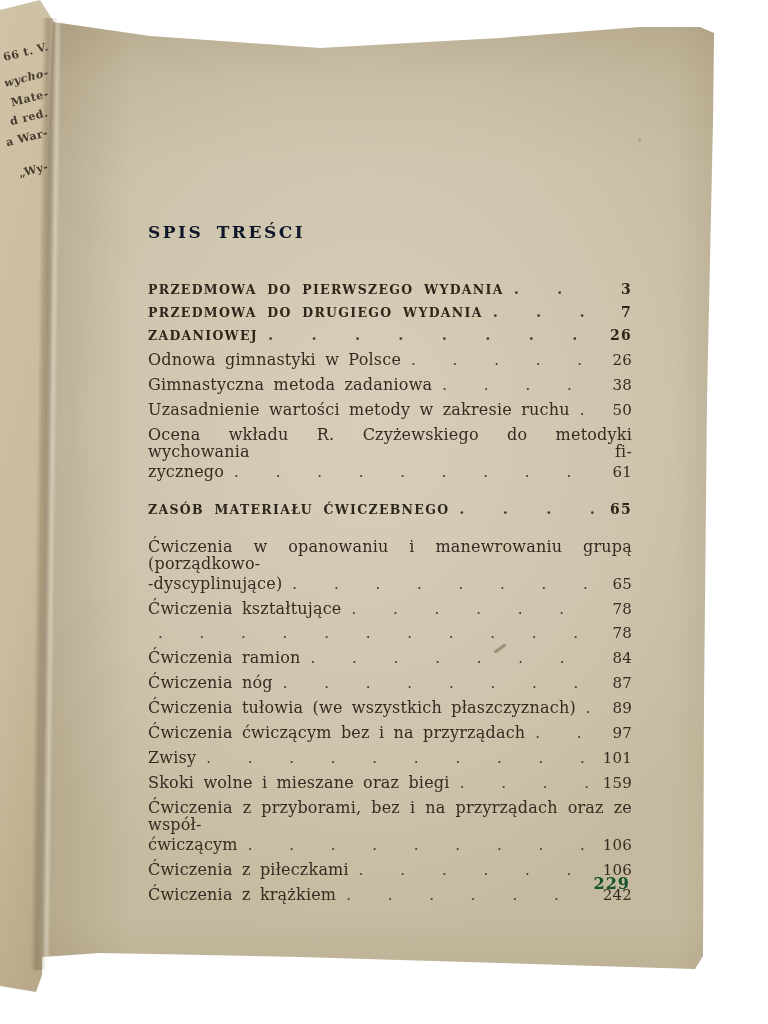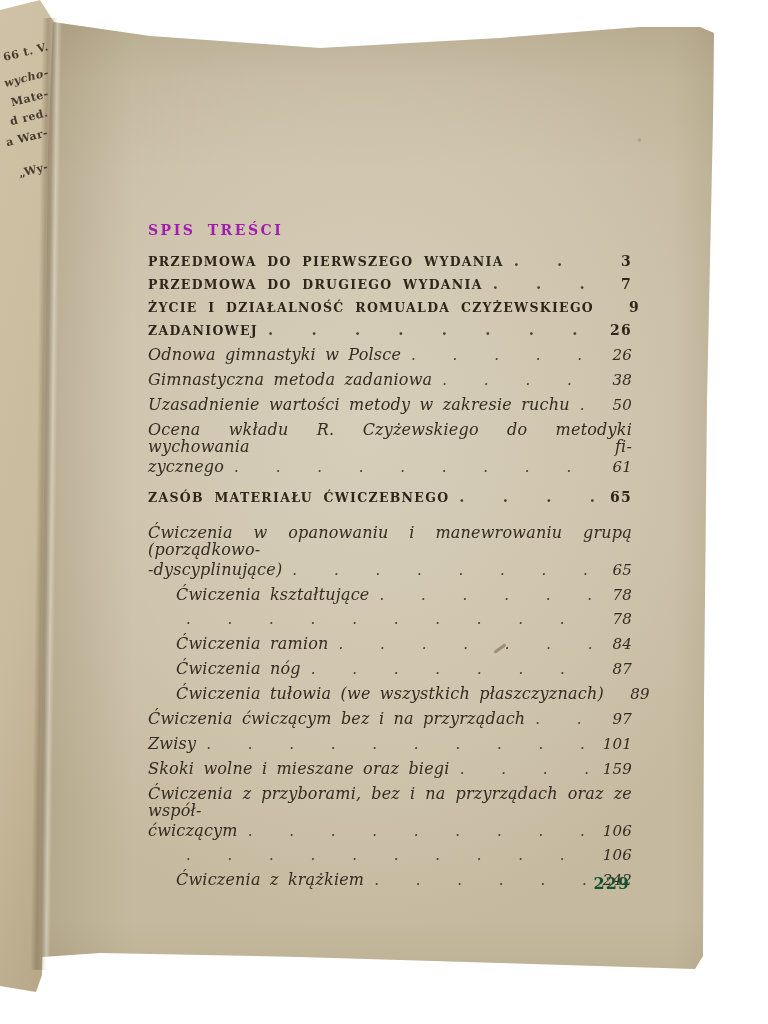--- a/index.html
+++ b/index.html
@@ -59,32 +59,32 @@
     transform:rotate(.7deg);transform-origin:top center;
     pointer-events:none;
   }
   .speck{position:absolute;background:rgba(90,75,55,.45);border-radius:2px;}
   .speck.s1{left:455px;top:627px;width:14px;height:3px;transform:rotate(-35deg);}
   .speck.s2{left:600px;top:118px;width:3px;height:4px;opacity:.5;}
 
   
   .content{position:absolute;left:148px;top:222px;width:484px;}
   .toc-title{
-    font-size:14px;font-weight:bold;letter-spacing:2.5px;word-spacing:5px;
-    margin-bottom:16px;color:#a21caf;
+    font-size:17px;font-weight:bold;letter-spacing:2.5px;word-spacing:5px;
+    margin-bottom:40px;color:#0f172a;
   }
   .row{display:flex;align-items:baseline;margin-bottom:7px;}
   .row .label{white-space:nowrap;}
-  .row.normal{font-size:16px;line-height:17px;letter-spacing:.2px;word-spacing:4px;font-style:italic;}
+  .row.normal{font-size:16px;line-height:17px;letter-spacing:.2px;word-spacing:4px;}
   .row.caps{font-size:12.5px;line-height:15px;font-weight:bold;letter-spacing:1.3px;word-spacing:5px;margin-bottom:8px;color:#2e251b;}
   .row.double{display:block;}
   .row .line1{text-align:justify;text-align-last:justify;}
   .row .line2{display:flex;align-items:baseline;margin-top:3px;}
-  .row.indent{margin-left:28px;}
-  .row.gap-above{margin-top:14px;}
+  .row.indent{}
+  .row.gap-above{margin-top:21px;}
   .row.gap-below{margin-bottom:19px;}
   .leader{
     flex:1;overflow:hidden;white-space:nowrap;
     letter-spacing:14px;margin:0 4px 0 10px;
     font-size:15px;color:#463c2f;
   }
   .caps .leader{font-weight:bold;}
   .pagenum{flex:none;min-width:32px;text-align:right;font-size:15px;white-space:nowrap;}
   .caps .pagenum{font-weight:bold;font-size:14px;}
 
@@ -117,25 +117,20 @@
   <div class="row caps">
     <span class="label">PRZEDMOWA DO PIERWSZEGO WYDANIA</span>
     <span class="leader">. . . . . . . . . . . . . . . . . . . . . . . . . . . . . . . . . . . . . . . . </span>
     <span class="pagenum">3</span>
   </div>
   <div class="row caps">
     <span class="label">PRZEDMOWA DO DRUGIEGO WYDANIA</span>
     <span class="leader">. . . . . . . . . . . . . . . . . . . . . . . . . . . . . . . . . . . . . . . . </span>
     <span class="pagenum">7</span>
   </div>
-  <div class="row caps">
-    <span class="label">ŻYCIE I DZIAŁALNOŚĆ ROMUALDA CZYŻEWSKIEGO</span>
-    <span class="leader">. . . . . . . . . . . . . . . . . . . . . . . . . . . . . . . . . . . . . . . . </span>
-    <span class="pagenum">9</span>
-  </div>
 
   <div class="row caps double">
     <div class="line2">
       <span class="label">ZADANIOWEJ</span>
       <span class="leader">. . . . . . . . . . . . . . . . . . . . . . . . . . . . . . . . . . . . . . . . </span>
       <span class="pagenum">26</span>
     </div>
   </div>
 
   <div class="row normal">
@@ -222,20 +217,21 @@
   <div class="row normal double">
     <div class="line1">Ćwiczenia z przyborami, bez i na przyrządach oraz ze współ-</div>
     <div class="line2">
       <span class="label">ćwiczącym</span>
       <span class="leader">. . . . . . . . . . . . . . . . . . . . . . . . . . . . . . . . . . . . . . . . </span>
       <span class="pagenum">106</span>
     </div>
   </div>
 
   <div class="row normal indent">
+    <span class="label">Ćwiczenia z piłeczkami</span>
     <span class="leader">. . . . . . . . . . . . . . . . . . . . . . . . . . . . . . . . . . . . . . . . </span>
     <span class="pagenum">106</span>
   </div>
   <div class="row normal indent">
     <span class="label">Ćwiczenia z krążkiem</span>
     <span class="leader">. . . . . . . . . . . . . . . . . . . . . . . . . . . . . . . . . . . . . . . . </span>
     <span class="pagenum">242</span>
   </div>
 </div>
 

